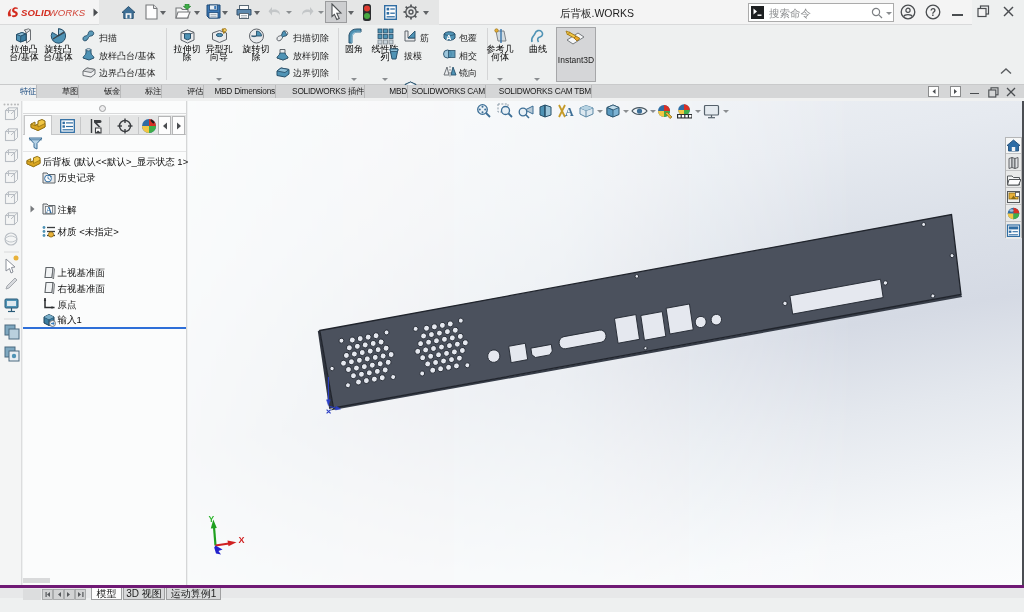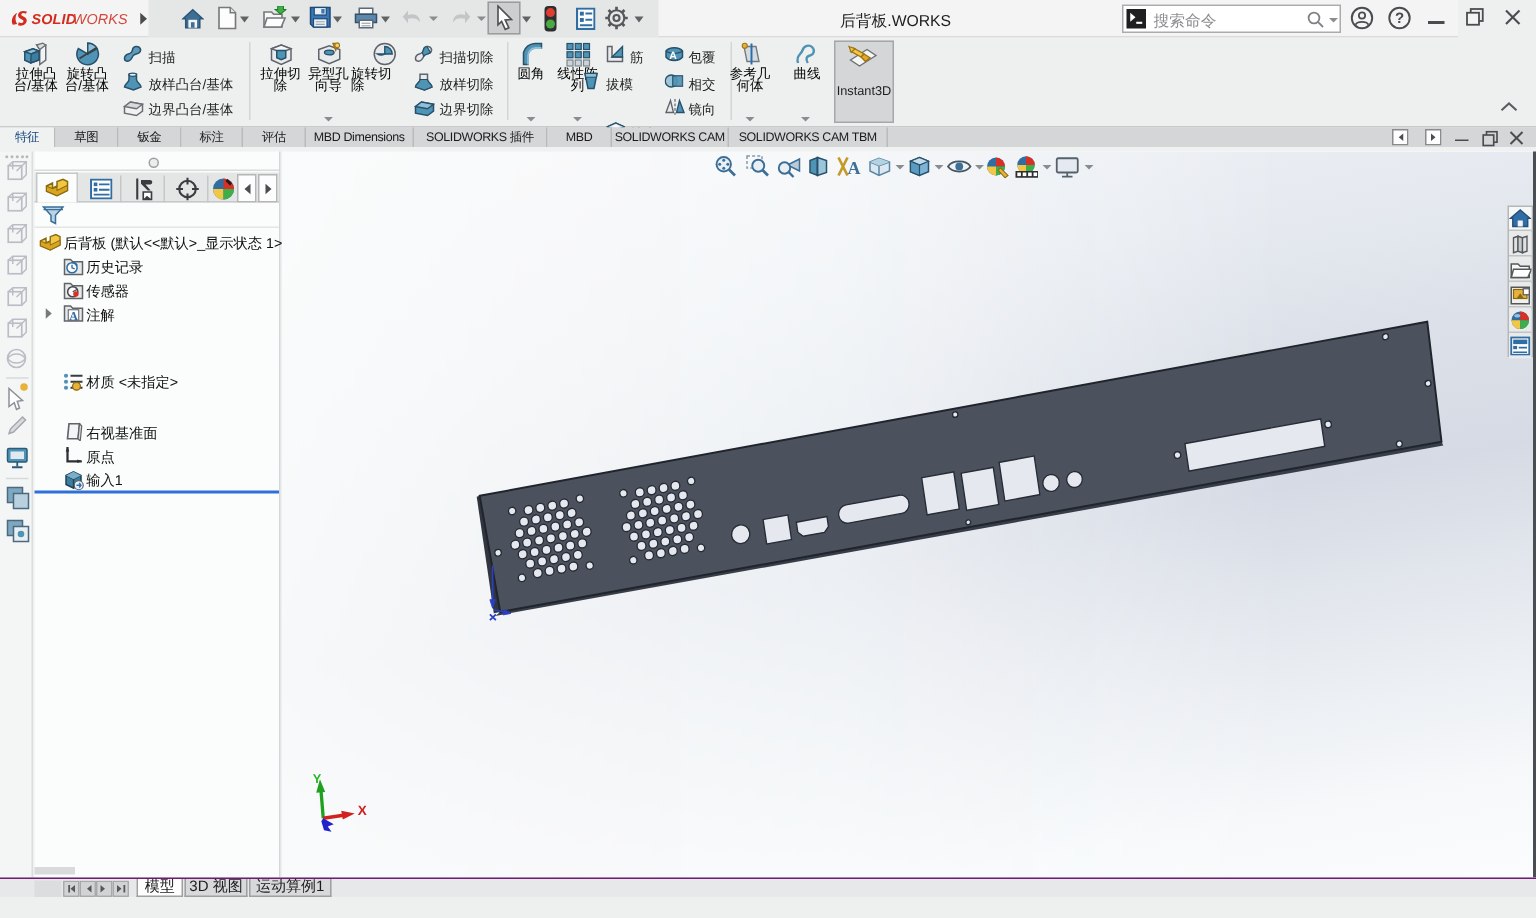--- a/index.html
+++ b/index.html
@@ -11,41 +11,41 @@
 .ddc{width:0;height:0;border-left:3.5px solid transparent;border-right:3.5px solid transparent;border-top:4px solid #606366;position:absolute}
 .ddc2{width:0;height:0;border-left:3px solid transparent;border-right:3px solid transparent;border-top:3.5px solid #8a8d90;position:absolute}
 
 #ribbon{position:absolute;left:0;top:25px;width:1024px;height:60px;background:#eef0f0;border-bottom:1px solid #c9cacb}
 .rsep{position:absolute;top:3px;height:52px;width:1px;background:#d4d5d6}
 .biglab{position:absolute;width:100%;top:20px;font-size:9px;line-height:7px;letter-spacing:0px}
 .smallrow{position:absolute;height:12px;font-size:9px;color:#1e1e1e;white-space:nowrap}
 .smallrow svg{vertical-align:-2px}
 
 #tabrow{position:absolute;left:0;top:85px;width:1024px;height:13px;background:#d5d6d7}
-.tab{position:absolute;top:0;height:13px;background:#d5d6d7;border-right:1px solid #b9babb;color:#1b1b1b;font-size:8.3px;text-align:center;line-height:13px;white-space:nowrap;overflow:hidden;letter-spacing:-0.25px}
+.tab{position:absolute;top:0;height:13px;background:#d5d6d7;border-right:1px solid #b9babb;color:#1b1b1b;font-size:8.3px;text-align:right;line-height:13px;white-space:nowrap;overflow:hidden;letter-spacing:-0.25px}
 .tab.active{background:#f0f1f1;color:#17477c}
 #tabgap{position:absolute;left:0;top:98px;width:1024px;height:3px;background:#f0f1f1}
 
 #leftstrip{position:absolute;left:0;top:101px;width:22px;height:484px;background:#f4f5f5;border-right:1px solid #dcddde}
 #treepanel{position:absolute;left:23px;top:101px;width:164px;height:484px;background:#fbfcfc;border-right:1px solid #d5d6d7}
 #viewport{position:absolute;left:188px;top:101px;width:834px;height:484px;background:#fcfdfd}
 #viewport::after{content:"";position:absolute;left:0;top:0;width:834px;height:484px;
 background:linear-gradient(169.5deg, #f2f4f7 0px, #e6eaf0 160px, #dce1e9 250px, #d5dae4 341px, #e4e8ee 430px, #f6f8fa 556px, #fbfcfd 628px);
 -webkit-mask-image:linear-gradient(to right, rgba(0,0,0,0.13) 0%, rgba(0,0,0,0.42) 45%, rgba(0,0,0,1) 80%);
 mask-image:linear-gradient(to right, rgba(0,0,0,0.13) 0%, rgba(0,0,0,0.42) 45%, rgba(0,0,0,1) 80%)}
 #rightedge{position:absolute;left:1022px;top:101px;width:2px;height:484px;background:#4a4d52}
 
 .trow{position:absolute;left:0;height:16px;font-size:9.5px;color:#111;white-space:nowrap}
 .trow svg{position:absolute;top:1px}
 .tlab{position:absolute;top:3px}
 
 #taskpane{position:absolute;left:1005px;top:137px;width:17px;height:101px;background:#e9eaea;border:1px solid #b5b6b7}
 .tpbtn{position:absolute;left:0;width:15px;height:16px;border-bottom:1px solid #c2c3c4;background:#e9eaea}
 
-#modeltabs{position:absolute;left:0;top:585px;width:1024px;height:13px;background:#e7e8e9;border-top:1px solid #701a75}
+#modeltabs{position:absolute;left:0;top:585px;width:1024px;height:13px;background:#e7e8e9;border-top:3px solid #701a75}
 .mtab{position:absolute;top:0;height:12px;font-size:10px;line-height:12px;text-align:center;color:#1b1b1b;background:#d8d9da;border:1px solid #9fa0a1;border-top:none}
 .mtab.active{background:#fdfdfd}
 #statusbar{position:absolute;left:0;top:598px;width:1024px;height:14px;background:#f1f1f1;border-top:1px solid #cfcfd0;font-size:9px;color:#2a2a2a}
 </style></head>
 <body>
 <div id="app">
 
 <div id="titlebar">
  <div id="iconband"></div>
  <svg class="abs" style="left:5px;top:3px" width="90" height="18" viewBox="0 0 90 18">
@@ -227,21 +227,21 @@
   <circle cx="13.8" cy="2.2" r="1.6" fill="#f4d268" stroke="#9c7314" stroke-width="0.7"></circle>
  </svg>
  <div class="biglab abs" style="left:197px;top:19.5px;width:44px;text-align:center;line-height:8.5px">异型孔<br>向导</div>
  <div class="ddc2" style="left:216px;top:53px"></div>
 
  <svg class="abs" style="left:248px;top:3px" width="17" height="16" viewBox="0 0 17 16">
   <path d="M8.5 1 A7 7 0 1 0 8.5 15 A7 7 0 0 0 8.5 1 Z" fill="#e8eaec" stroke="#5f646a" stroke-width="1"></path>
   <path d="M8.5 3 A5 5 0 0 1 13.5 8 L8.5 8 Z" fill="#4f93b5" stroke="#27506b" stroke-width="0.9"></path>
   <path d="M8.5 8 A5 5 0 0 1 3.5 8 L8.5 8 Z" fill="#9cc5da" stroke="#27506b" stroke-width="0.9"></path>
  </svg>
- <div class="biglab abs" style="left:234px;top:19.5px;width:44px;line-height:8.5px">旋转切<br>除</div>
+ <div class="biglab abs" style="left:234px;top:19.5px;width:44px;text-align:center;line-height:8.5px">旋转切<br>除</div>
 
  <div class="smallrow" style="left:276px;top:4.5px"><svg width="13" height="12" viewBox="0 0 13 12">
           <path d="M1 9 C1 5.5 4 6.5 5.5 5 C7 3.5 5.5 1.5 8.5 1 C11.5 0.6 12.5 3.5 11 5 C9.5 6.5 7.5 5.5 6.5 7.5 C5.7 9.3 4.5 11 2.8 10.8 C1.6 10.7 1 10 1 9 Z" fill="#e9ebed" stroke="#5f646a" stroke-width="1"></path>
           <path d="M5.5 5 C7 3.5 5.5 1.5 8.5 1 L11 5 C9.5 6.5 7.5 5.5 6.5 7.5 Z" fill="#4f93b5" stroke="#27506b" stroke-width="0.8"></path>
         </svg><span style="position:absolute;left:17px;top:2px">扫描切除</span></div>
  <div class="smallrow" style="left:276px;top:22.5px"><svg width="13" height="13" viewBox="0 0 13 13">
           <path d="M4 1.5 L9 1.5 L9 5 C9 7 12 8 12 10 L7 12 L1 10 C1 8 4 7 4 5 Z" fill="#e9ebed" stroke="#5f646a" stroke-width="1"></path>
           <path d="M4 5 L9 5 C9 7 12 8 12 10 L7 12 L1 10 C1 8 4 7 4 5 Z" fill="#4f93b5" stroke="#27506b" stroke-width="0.8"></path>
         </svg><span style="position:absolute;left:17px;top:2px">放样切除</span></div>
  <div class="smallrow" style="left:276px;top:39.5px"><svg width="14" height="13" viewBox="0 0 14 13">
@@ -479,53 +479,51 @@
       </div>
 <div class="trow" style="top:68.2px;width:164px">
         <svg class="abs" style="left:19px;top:1.5px" width="14" height="13" viewBox="0 0 14 13">
           <path d="M1 2 L5 2 L6.5 3.5 L13 3.5 L13 12 L1 12 Z" fill="#e8e9ea" stroke="#5f6468" stroke-width="1"></path>
           <circle cx="6" cy="7.5" r="3.4" fill="#fdfdfd" stroke="#2f6da3" stroke-width="1"></circle>
           <path d="M6 5.5 L6 7.5 L7.8 8.3" fill="none" stroke="#2f6da3" stroke-width="0.9"></path>
           <path d="M9.5 6 A3.5 3.5 0 0 0 6 4" fill="none" stroke="#2f6da3" stroke-width="1"></path>
         </svg>
         <div class="tlab" style="left:34.5px;font-size:9.5px">历史记录</div>
       </div>
-<div class="trow" style="top:84.0px;width:164px">
-        <svg class="abs" style="left:19px;top:1.5px" width="14" height="13" viewBox="0 0 14 13">
-          <path d="M1 2 L5 2 L6.5 3.5 L13 3.5 L13 12 L1 12 Z" fill="#e8e9ea" stroke="#5f6468" stroke-width="1"></path>
-          <circle cx="6.5" cy="7.5" r="3.4" fill="#fdfdfd" stroke="#45494d" stroke-width="1"></circle>
-          <path d="M6.5 7.5 L9.3 6" stroke="#45494d" stroke-width="0.9"></path>
-          <circle cx="8.6" cy="9" r="1.8" fill="#d93025"></circle>
-        </svg>
-        <div class="tlab" style="left:34.5px;font-size:9.5px">传感器</div>
-      </div>
 <div class="trow" style="top:99.8px;width:164px">
         <svg class="abs" style="left:7px;top:4px" width="5" height="8">
           <path d="M0.5 0.5 L4.5 4 L0.5 7.5 Z" fill="#777a7d"></path>
         </svg>
         <svg class="abs" style="left:19px;top:1.5px" width="14" height="13" viewBox="0 0 14 13">
           <path d="M1 2 L5 2 L6.5 3.5 L13 3.5 L13 12 L1 12 Z" fill="#e8e9ea" stroke="#5f6468" stroke-width="1"></path>
           <rect x="3.5" y="4.5" width="7" height="7" fill="#fdfdfd" stroke="#5f6468" stroke-width="0.7"></rect>
           <text x="7" y="11" text-anchor="middle" font-size="8" font-weight="bold" fill="#2f6da3" font-family="Liberation Serif">A</text>
         </svg>
         <div class="tlab" style="left:34.5px;font-size:9.5px">注解</div>
       </div>
-<div class="trow" style="top:145px;width:164px">
+<div class="trow" style="top:122px;width:164px">
         <svg class="abs" style="left:19px;top:1.5px" width="14" height="13" viewBox="0 0 14 13">
           <g stroke="#3a3d40" stroke-width="1.3">
             <line x1="5" y1="2.5" x2="13" y2="2.5"></line>
             <line x1="5" y1="6.5" x2="13" y2="6.5"></line>
             <line x1="5" y1="10.5" x2="13" y2="10.5"></line>
           </g>
           <circle cx="2" cy="2.5" r="1.4" fill="#4f93b5"></circle>
           <circle cx="2" cy="6.5" r="1.4" fill="#4f93b5"></circle>
           <circle cx="2" cy="10.5" r="1.4" fill="#4f93b5"></circle>
           <circle cx="9" cy="9.5" r="2.6" fill="#e8b13a" stroke="#8a6a10" stroke-width="0.8"></circle>
         </svg>
         <div class="tlab" style="left:34.5px;font-size:9.5px">材质 &lt;未指定&gt;</div>
+      </div>
+<div class="trow" style="top:163.0px;width:164px">
+        <svg class="abs" style="left:19px;top:1.5px" width="14" height="13" viewBox="0 0 14 13">
+          <path d="M4 1.5 L11 1.5 L10 11.5 L3 11.5 Z" fill="#f2f4f5" stroke="#5f6468" stroke-width="1.1"></path>
+          <path d="M11 1.5 L12.5 3 L11.5 13 L10 11.5 Z" fill="#d8dadc" stroke="#5f6468" stroke-width="0.8"></path>
+        </svg>
+        <div class="tlab" style="left:34.5px;font-size:9.5px">上视基准面</div>
       </div>
 <div class="trow" style="top:194.6px;width:164px">
         <svg class="abs" style="left:19px;top:1.5px" width="14" height="13" viewBox="0 0 14 13">
           <path d="M3 1 L3 10.5 L12.5 10.5" fill="none" stroke="#2c2e30" stroke-width="1.5"></path>
           <path d="M3 1 L1.8 4 L4.2 4 Z" fill="#2c2e30"></path>
           <path d="M12.5 10.5 L9.5 9.3 L9.5 11.7 Z" fill="#2c2e30"></path>
         </svg>
         <div class="tlab" style="left:34.5px;font-size:9.5px">原点</div>
       </div>
 <div class="trow" style="top:178.8px;width:164px">

